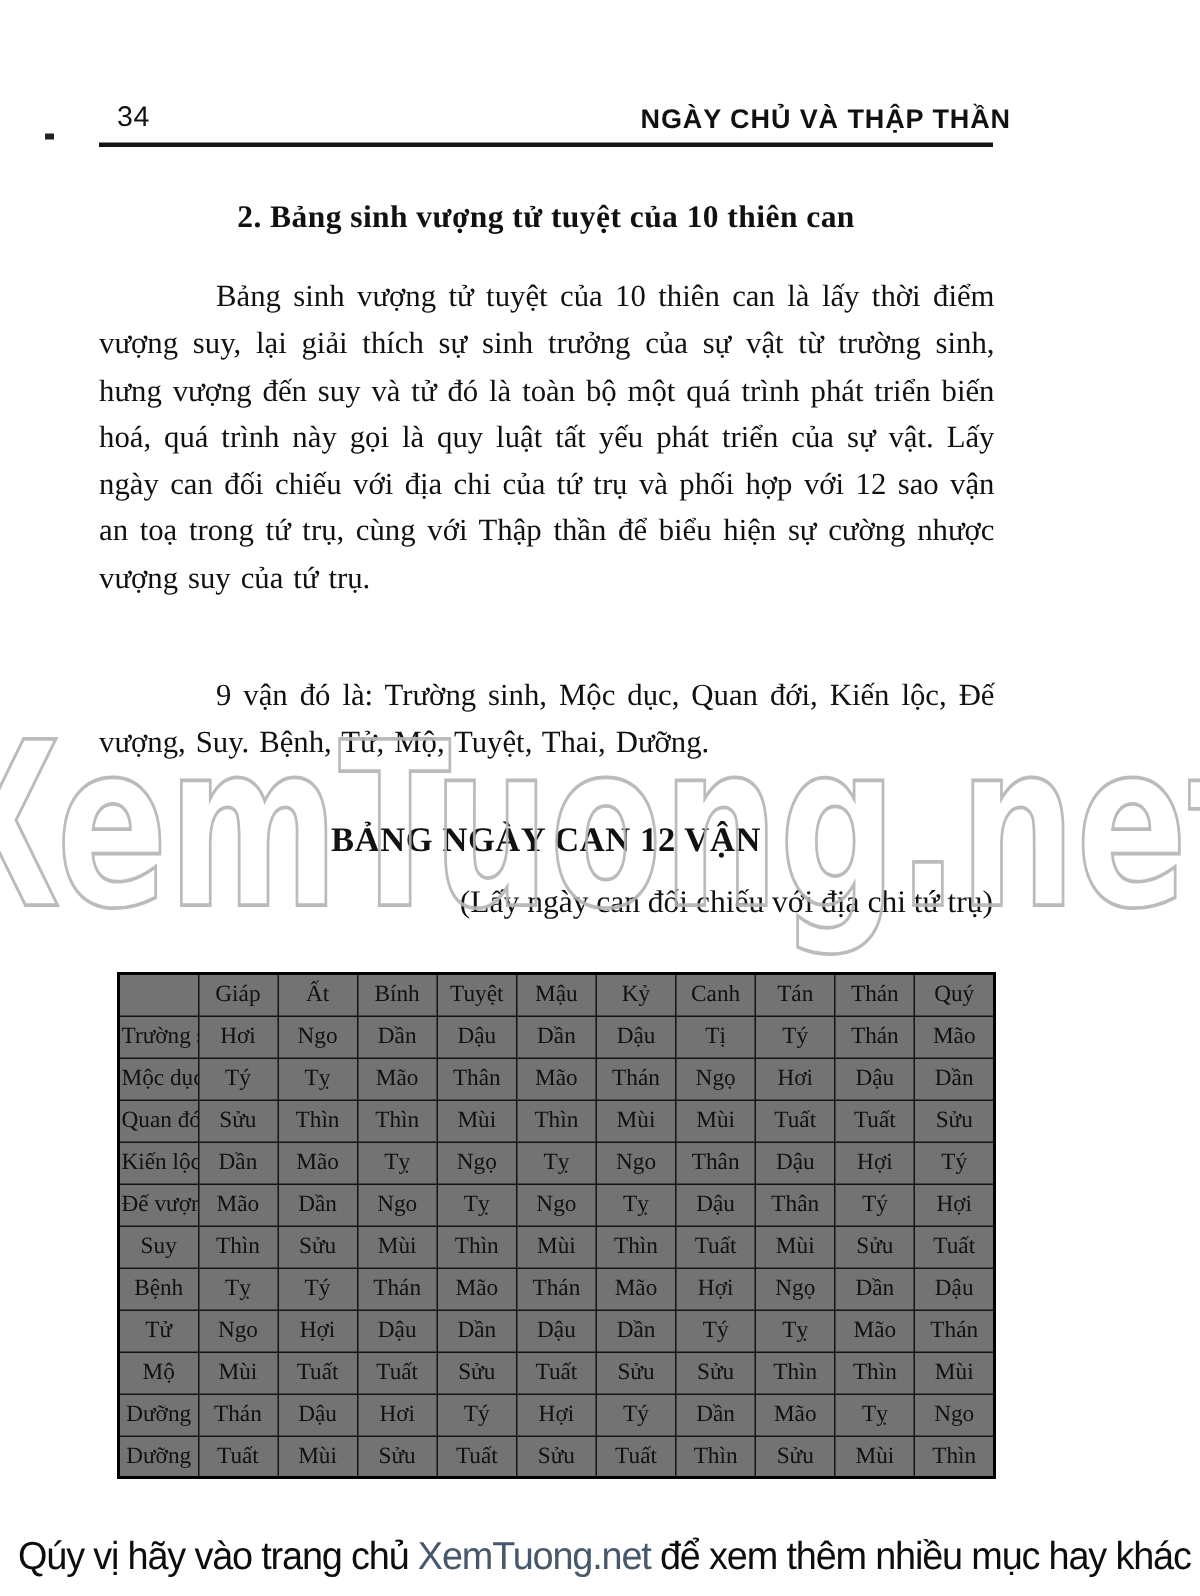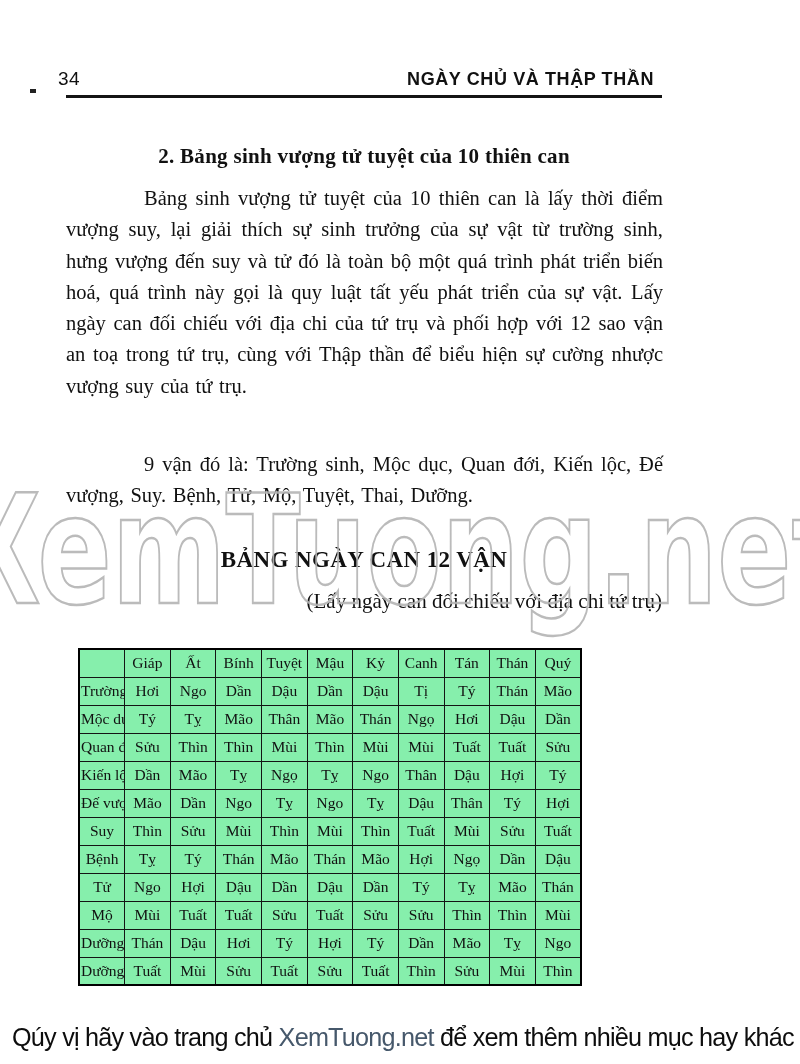--- a/index.html
+++ b/index.html
@@ -3,31 +3,31 @@
 <meta charset="utf-8">
 <style>
   * { margin:0; padding:0; box-sizing:border-box; }
   html,body { background:#e8e8e8; }
   .page {
     position:relative; width:800px; height:1064px; background:#ffffff;
     margin:0 auto; overflow:hidden; color:#111;
     font-family:"Liberation Serif", serif;
   }
   .page-header {
-    position:absolute; top:68px; left:58px; width:596px;
+    position:absolute; top:68px; left:78px; width:596px;
     display:flex; justify-content:space-between; align-items:flex-end;
     font-family:"Liberation Sans", sans-serif;
   }
   .page-number { font-size:19px; letter-spacing:.5px; }
   .running-title { font-size:18px; letter-spacing:.6px;font-weight:bold; }
   .header-rule { position:absolute; top:95px; left:66px; width:596px; height:3px; background:#141414; }
   .stray-mark { position:absolute; top:89px; left:30px; width:6px; height:4px; background:#222; }
   .section-heading {
     position:absolute; top:132px; left:66px; width:596px;
-    font-size:21px; font-weight:bold; text-align:center; letter-spacing:.3px;margin-top:12px;
+    font-size:21px; font-weight:bold; text-align:center; letter-spacing:.3px;
   }
   .body-para {
     position:absolute; left:66px; width:597px;
     font-size:20.5px; line-height:31.3px; text-align:justify; text-indent:78px;
     word-spacing:1.5px;
   }
   .para-1 { top:183px; }
   .para-2 { top:449px; }
   .watermark {
     position:absolute; top:462px; left:50%; white-space:nowrap;
@@ -39,22 +39,22 @@
   .table-title {
     position:absolute; top:547px; left:66px; width:596px; z-index:2;
     font-size:23px; font-weight:bold; text-align:center; letter-spacing:.4px;
   }
   .table-subtitle {
     position:absolute; top:589px; left:66px; width:596px; z-index:2;
     font-size:21px; text-align:right;
   }
   table.can-table {
     position:absolute; top:648px; left:78px; z-index:2;
-    border-collapse:collapse; table-layout:fixed; width:504px;
-    font-size:15.5px; background:#86efac;
+    border-collapse:collapse; table-layout:fixed; width:586px;
+    font-size:15.5px; background:#737373;
   }
   table.can-table th, table.can-table td {
     border:1.6px solid #141414; height:28px; text-align:center;
     font-weight:normal; overflow:hidden; white-space:nowrap; padding:0 1px;
   }
   table.can-table { border:2.5px solid #000; }
   table.can-table td.row-label { width:95px; }
   .footer {
     position:absolute; top:1022px; left:0; width:800px; text-align:center;
     font-family:"Liberation Sans", sans-serif; font-size:26px; letter-spacing:-0.8px;

